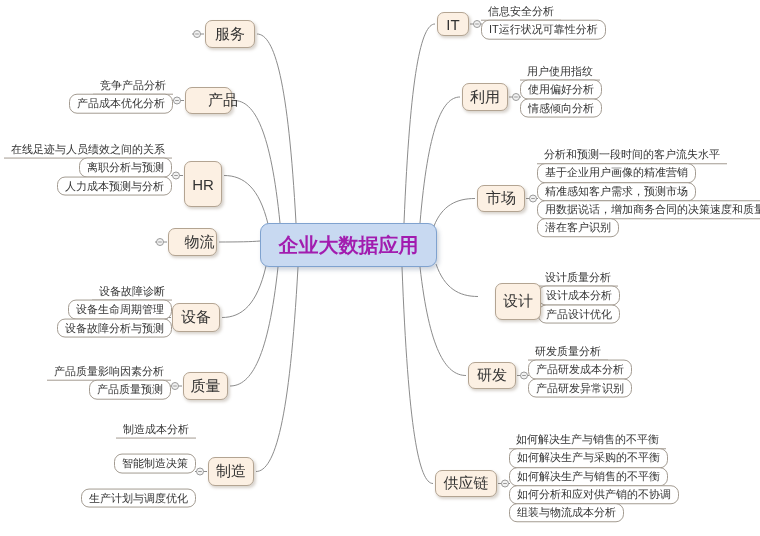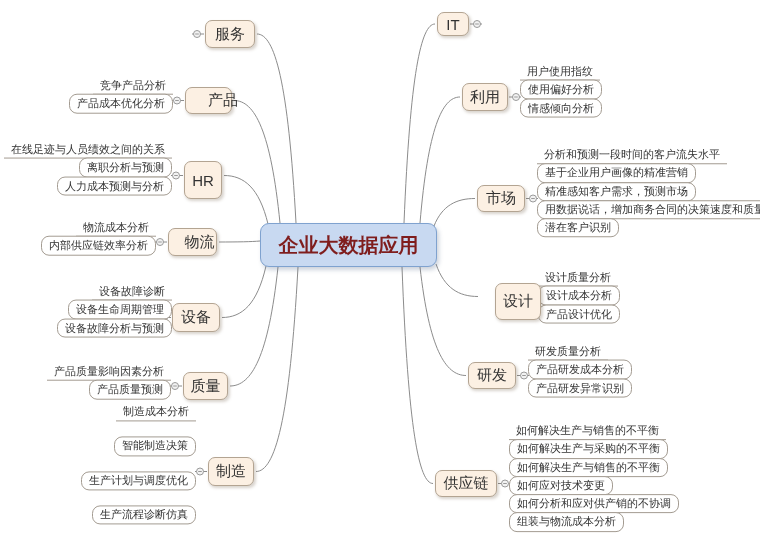--- a/index.html
+++ b/index.html
@@ -10,21 +10,21 @@
   html,body{margin:0;padding:0;background:#ffffff;}
   #canvas{
     position:relative;width:760px;height:536px;background:#ffffff;
     overflow:hidden;font-family:"Liberation Sans",sans-serif;
   }
   #wires{position:absolute;left:0;top:0;width:760px;height:536px;}
   .central{
     position:absolute;left:260px;top:223px;width:177px;height:44px;
     background:var(--central-fill);border:1.5px solid var(--central-border);
     border-radius:9px;display:flex;align-items:center;justify-content:center;
-    font-size:20px;font-weight:bold;color:#7f1d1d;box-sizing:border-box;
+    font-size:20px;font-weight:bold;color:#a21caf;box-sizing:border-box;
     box-shadow:2px 3px 4px rgba(90,110,140,.30);z-index:3;
   }
   .topic{
     position:absolute;display:flex;align-items:center;justify-content:center;
     background:var(--branch-fill);border:1px solid var(--branch-border);
     border-radius:7px;font-size:15px;color:var(--text);box-sizing:border-box;
     box-shadow:1.5px 2px 3px rgba(120,100,80,.28);z-index:3;white-space:nowrap;
   }
   .group{position:absolute;display:flex;flex-direction:column;z-index:2;}
   .group.gleft{align-items:flex-end;}
@@ -94,50 +94,49 @@
       <circle cx="505" cy="483.5" r="3.5" fill="#f2f2f2" stroke="#9a9a9a" stroke-width="1"></circle>
       <line x1="503.2" x2="506.8" y1="483.5" y2="483.5" stroke="#9a9a9a" stroke-width="1"></line>
     </svg>
   <div class="central">企业大数据应用</div>
 <div class="topic" style="left: 205px; top: 20px; width: 50px; height: 28px;">服务</div>
     <div class="topic" style="left: 185px; top: 87px; width: 47px; height: 27px; padding-left: 29px;">产品</div>
     <div class="group gleft" style="right: 587px; top: 95px; transform: translateY(-50%);">
       <div class="leaf first">竞争产品分析</div>
       <div class="leaf">产品成本优化分析</div>
     </div>
-    <div class="topic" style="left: 184px; top: 161px; width: 38px; height: 38px; text-align: center;">HR</div>
+    <div class="topic" style="left: 184px; top: 161px; width: 38px; height: 46px; text-align: center;">HR</div>
     <div class="group gleft" style="right: 588px; top: 168px; transform: translateY(-50%);">
       <div class="leaf first">在线足迹与人员绩效之间的关系</div>
       <div class="leaf">离职分析与预测</div>
       <div class="leaf">人力成本预测与分析</div>
     </div>
     <div class="topic" style="left: 168px; top: 228px; width: 49px; height: 28px; padding-left: 14px;">物流</div>
-    <div class="group gleft" style="right: 604px; top: 237px; transform: translateY(-50%);">
-      <div class="leaf first">物流成本分析</div>
-      <div class="leaf">内部供应链效率分析</div>
-    </div>
     <div class="topic" style="left: 172px; top: 303px; width: 48px; height: 29px;">设备</div>
     <div class="group gleft" style="right: 588px; top: 310px; transform: translateY(-50%);">
       <div class="leaf first">设备故障诊断</div>
       <div class="leaf">设备生命周期管理</div>
       <div class="leaf">设备故障分析与预测</div>
     </div>
     <div class="topic" style="left: 183px; top: 372px; width: 45px; height: 28px;">质量</div>
     <div class="group gleft" style="right: 589px; top: 381px; transform: translateY(-50%); margin-left: 48px;">
       <div class="leaf first">产品质量影响因素分析</div>
       <div class="leaf">产品质量预测</div>
     </div>
     <div class="topic" style="left: 208px; top: 457px; width: 46px; height: 29px;">制造</div>
     <div class="group gleft" style="right: 564px; top: 464px; transform: translateY(-50%); gap: 16px;">
       <div class="leaf first">制造成本分析</div>
       <div class="leaf">智能制造决策</div>
       <div class="leaf">生产计划与调度优化</div>
-      <div class="leaf">生产流程诊断仿真</div>
     </div>
     <div class="topic" style="left: 437px; top: 12px; width: 32px; height: 24px;">IT</div>
+    <div class="group gright" style="left: 481px; top: 21px; transform: translateY(-50%);">
+      <div class="leaf first">信息安全分析</div>
+      <div class="leaf">IT运行状况可靠性分析</div>
+    </div>
     <div class="topic" style="left: 462px; top: 83px; width: 46px; height: 28px;">利用</div>
     <div class="group gright" style="left: 520px; top: 90px; transform: translateY(-50%);">
       <div class="leaf first">用户使用指纹</div>
       <div class="leaf">使用偏好分析</div>
       <div class="leaf">情感倾向分析</div>
     </div>
     <div class="topic" style="left: 477px; top: 185px; width: 48px; height: 27px;">市场</div>
     <div class="group gright" style="left: 537px; top: 192px; transform: translateY(-50%);">
       <div class="leaf first">分析和预测一段时间的客户流失水平</div>
       <div class="leaf">基于企业用户画像的精准营销</div>
@@ -155,17 +154,16 @@
     <div class="group gright" style="left: 528px; top: 370px; transform: translateY(-50%);">
       <div class="leaf first">研发质量分析</div>
       <div class="leaf">产品研发成本分析</div>
       <div class="leaf">产品研发异常识别</div>
     </div>
     <div class="topic" style="left: 435px; top: 470px; width: 62px; height: 27px;">供应链</div>
     <div class="group gright" style="left: 509px; top: 477px; transform: translateY(-50%);">
       <div class="leaf first">如何解决生产与销售的不平衡</div>
       <div class="leaf">如何解决生产与采购的不平衡</div>
       <div class="leaf">如何解决生产与销售的不平衡</div>
-      <div class="leaf">如何应对技术变更</div>
       <div class="leaf">如何分析和应对供产销的不协调</div>
       <div class="leaf">组装与物流成本分析</div>
     </div>
   </div>
 
 </body></html>

